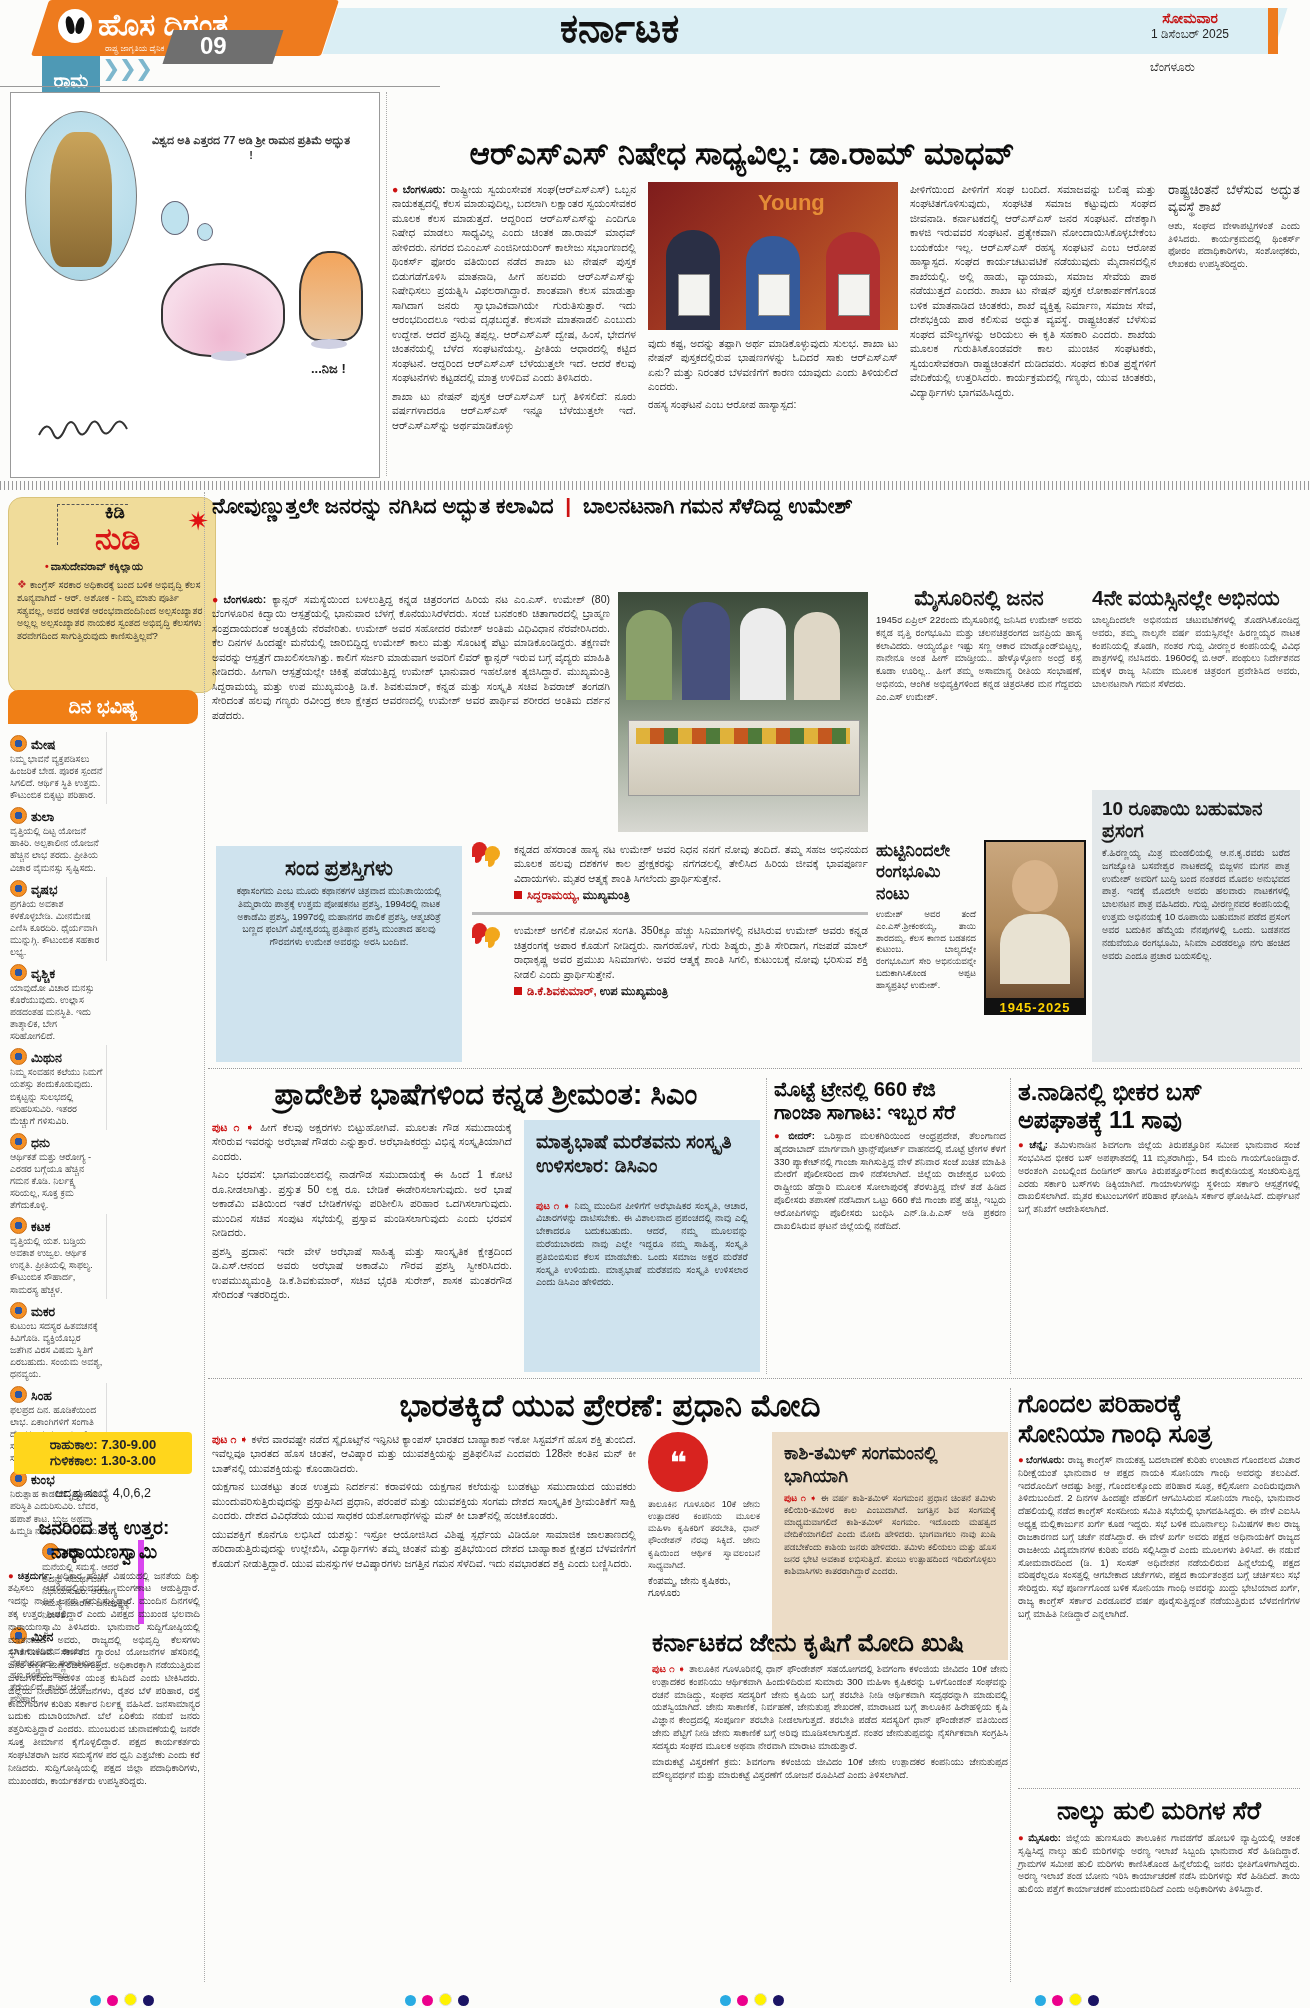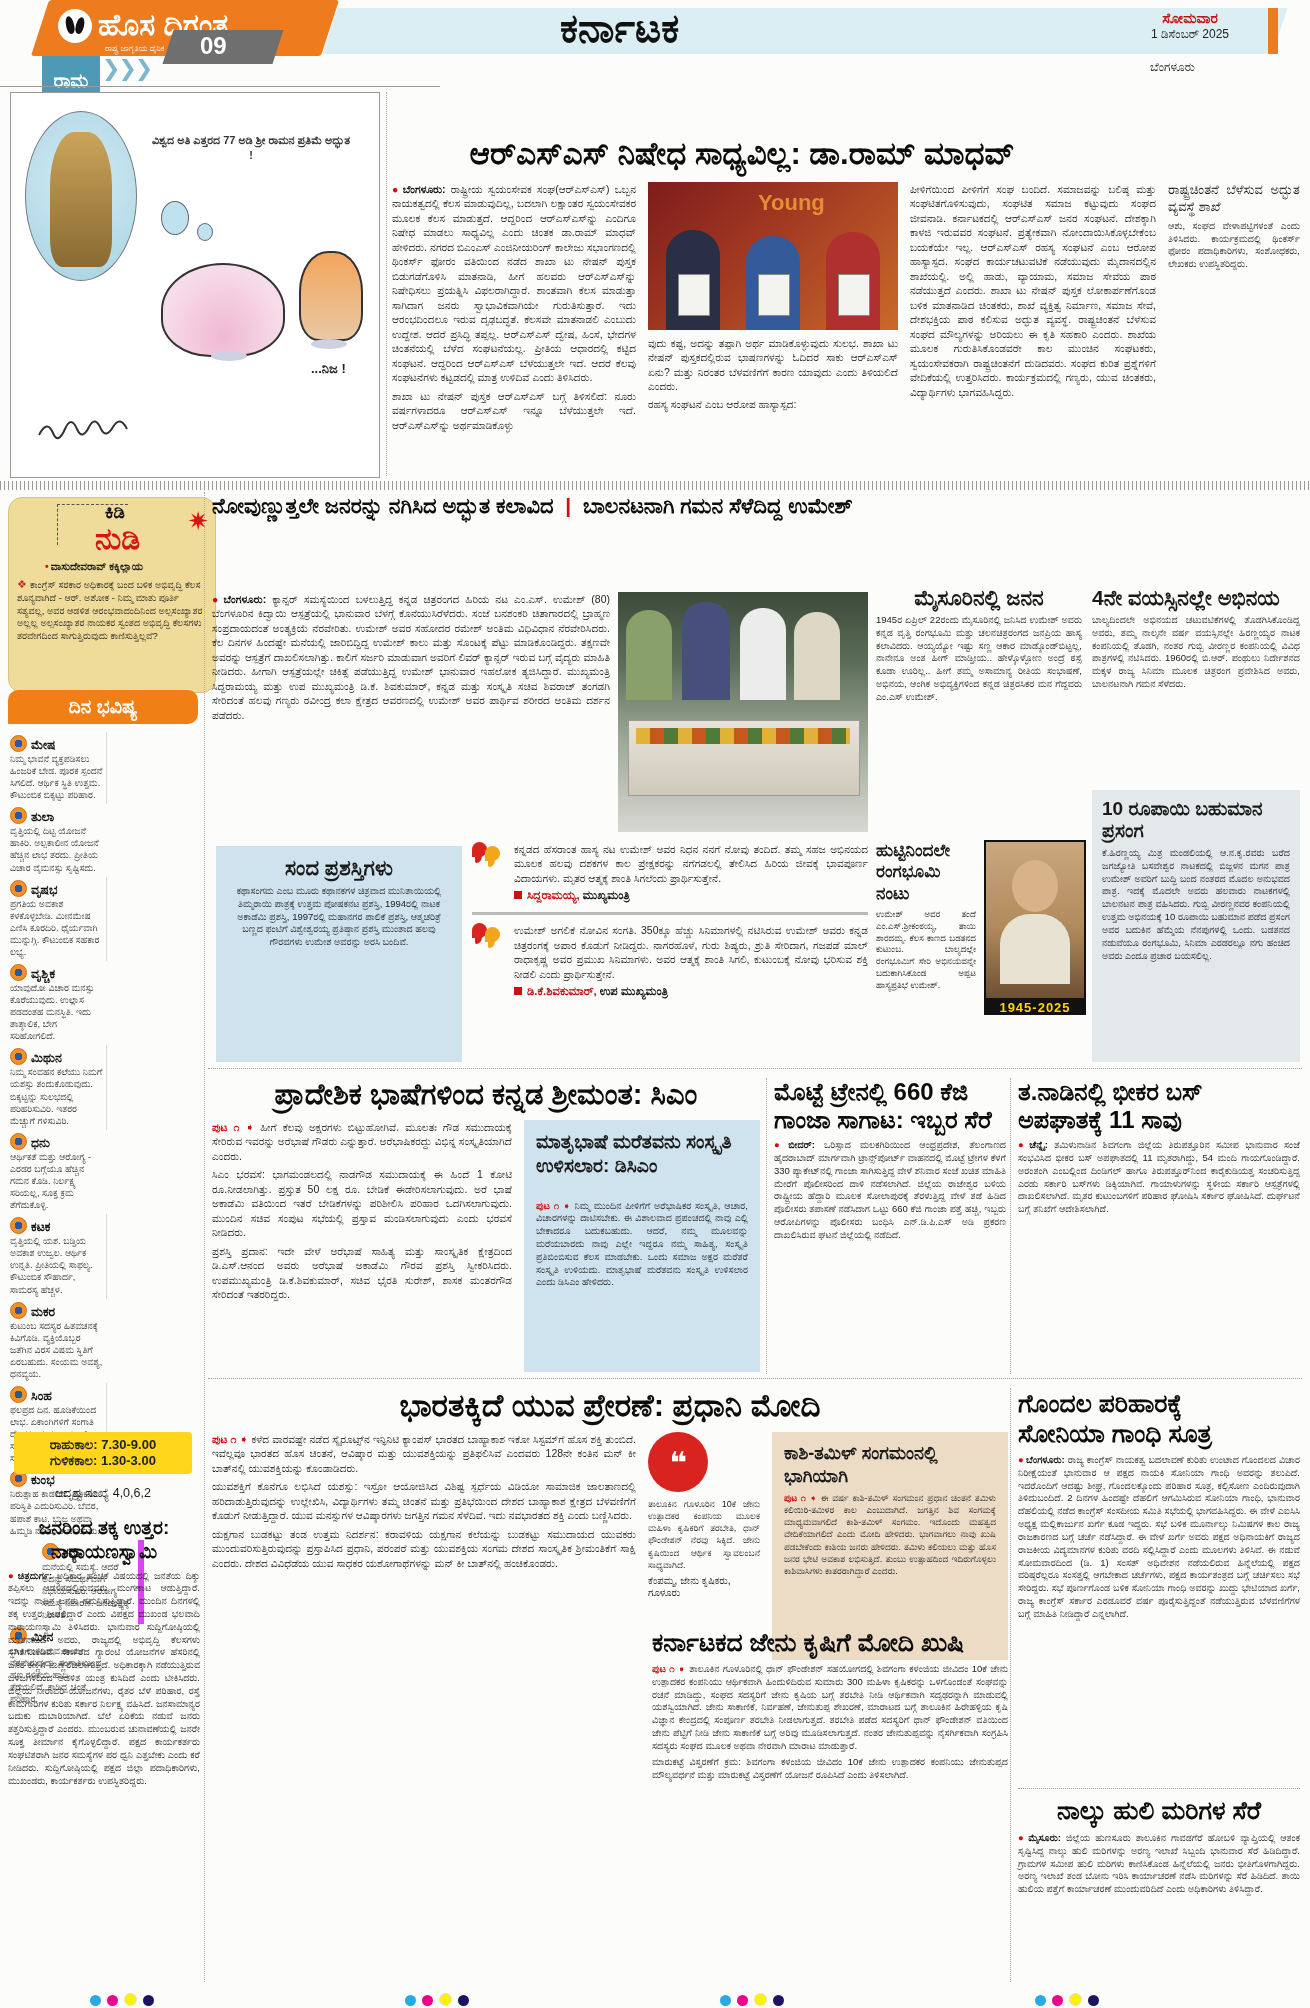--- a/index.html
+++ b/index.html
@@ -325,21 +325,21 @@
           <span class="pageref">ಪುಟ ೧ ➧</span>
           <span>ನಿಮ್ಮ ಮುಂದಿನ ಪೀಳಿಗೆಗೆ ಅರೆಭಾಷಿಕರ ಸಂಸ್ಕೃತಿ, ಆಚಾರ, ವಿಚಾರಗಳನ್ನು ದಾಟಿಸಬೇಕು. ಈ ವಿಶಾಲವಾದ ಪ್ರಪಂಚದಲ್ಲಿ ನಾವು ಎಲ್ಲಿ ಬೇಕಾದರೂ ಬದುಕಬಹುದು. ಆದರೆ, ನಮ್ಮ ಮೂಲವನ್ನು ಮರೆಯಬಾರದು ನಾವು ಎಲ್ಲೇ ಇದ್ದರೂ ನಮ್ಮ ಸಾಹಿತ್ಯ, ಸಂಸ್ಕೃತಿ ಪ್ರತಿಬಿಂಬಿಸುವ ಕೆಲಸ ಮಾಡಬೇಕು. ಒಂದು ಸಮಾಜ ಅಕ್ಷರ ಮರೆತರೆ ಸಂಸ್ಕೃತಿ ಉಳಿಯದು. ಮಾತೃಭಾಷೆ ಮರೆತವನು ಸಂಸ್ಕೃತಿ ಉಳಿಸಲಾರ ಎಂದು ಡಿಸಿಎಂ ಹೇಳಿದರು.</span>
         </div>
       </div>
     </div>
   </div>
 
   <div class="abs dotted-v" style="left:766px;top:1078px;height:296px;"></div>
 
   <div class="abs" style="left:774px;top:1078px;width:232px;">
-    <div style="font-size:24px;font-weight:bold;line-height:1.15;color:#0d0d0d;">
+    <div style="font-size:20px;font-weight:bold;line-height:1.15;color:#0d0d0d;">
       <div>ಮೊಟ್ಟೆ ಟ್ರೇನಲ್ಲಿ 660 ಕೆಜಿ</div>
       <div>ಗಾಂಜಾ ಸಾಗಾಟ: ಇಬ್ಬರ ಸೆರೆ</div>
     </div>
     <div class="sm-txt just" style="margin-top:6px;">
       <span class="reddot">●</span><span class="dateline">ಬೀದರ್:</span>
       <span>ಒರಿಸ್ಸಾದ ಮಲಕಗಿರಿಯಿಂದ ಆಂಧ್ರಪ್ರದೇಶ, ತೆಲಂಗಾಣದ ಹೈದರಾಬಾದ್ ಮಾರ್ಗವಾಗಿ ಟ್ರಾನ್ಸ್‌ಪೋರ್ಟ್ ವಾಹನದಲ್ಲಿ ಮೊಟ್ಟೆ ಟ್ರೇಗಳ ಕೆಳಗೆ 330 ಪ್ಯಾಕೇಟ್‌ನಲ್ಲಿ ಗಾಂಜಾ ಸಾಗಿಸುತ್ತಿದ್ದ ವೇಳೆ ಶನಿವಾರ ಸಂಜೆ ಖಚಿತ ಮಾಹಿತಿ ಮೇರೆಗೆ ಪೊಲೀಸರಿಂದ ದಾಳಿ ನಡೆಸಲಾಗಿದೆ.</span>
       <span>ಜಿಲ್ಲೆಯ ರಾಜೇಶ್ವರ ಬಳಿಯ ರಾಷ್ಟ್ರೀಯ ಹೆದ್ದಾರಿ ಮೂಲಕ ಸೋಲಾಪುರಕ್ಕೆ ತೆರಳುತ್ತಿದ್ದ ವೇಳೆ ತಡೆ ಹಿಡಿದ ಪೊಲೀಸರು ತಪಾಸಣೆ ನಡೆಸಿದಾಗ ಒಟ್ಟು 660 ಕೆಜಿ ಗಾಂಜಾ ಪತ್ತೆ ಹಚ್ಚಿ, ಇಬ್ಬರು ಆರೋಪಿಗಳನ್ನು ಪೊಲೀಸರು ಬಂಧಿಸಿ ಎನ್.ಡಿ.ಪಿ.ಎಸ್ ಅಡಿ ಪ್ರಕರಣ ದಾಖಲಿಸಿರುವ ಘಟನೆ ಜಿಲ್ಲೆಯಲ್ಲಿ ನಡೆದಿದೆ.</span>
     </div>
   </div>
 
@@ -357,24 +357,24 @@
   </div>
 
   <div class="abs dotted-h" style="left:208px;top:1378px;width:1094px;"></div>
 
   <div class="abs" style="left:212px;top:1388px;width:796px;">
     <div style="font-size:31px;font-weight:bold;text-align:center;color:#0d0d0d;">ಭಾರತಕ್ಕಿದೆ ಯುವ ಪ್ರೇರಣೆ: ಪ್ರಧಾನಿ ಮೋದಿ</div>
     <div style="display:flex;gap:12px;margin-top:8px;">
       <div class="body-txt just" style="width:424px;">
         <span class="pageref">ಪುಟ ೧ ➧</span>
         <span>ಕಳೆದ ವಾರವಷ್ಟೇ ನಡೆದ ಸ್ಕೈರೂಟ್ಸ್‌ನ ಇನ್ಫಿನಿಟಿ ಕ್ಯಾಂಪಸ್ ಭಾರತದ ಬಾಹ್ಯಾಕಾಶ ಇಕೋ ಸಿಸ್ಟಮ್‌ಗೆ ಹೊಸ ಶಕ್ತಿ ತುಂಬಿದೆ. ಇವೆಲ್ಲವೂ ಭಾರತದ ಹೊಸ ಚಿಂತನೆ, ಆವಿಷ್ಕಾರ ಮತ್ತು ಯುವಶಕ್ತಿಯನ್ನು ಪ್ರತಿಫಲಿಸಿವೆ ಎಂದವರು 128ನೇ ಕಂತಿನ ಮನ್ ಕೀ ಬಾತ್‌ನಲ್ಲಿ ಯುವಶಕ್ತಿಯನ್ನು ಕೊಂಡಾಡಿದರು.</span>
+        <div style="margin-top:4px;"><span class="bold">ಯಕ್ಷಗಾನ ಬುಡಕಟ್ಟು ತಂಡ ಉತ್ತಮ ನಿದರ್ಶನ:</span>
+        <span>ಕರಾವಳಿಯ ಯಕ್ಷಗಾನ ಕಲೆಯನ್ನು ಬುಡಕಟ್ಟು ಸಮುದಾಯದ ಯುವಕರು ಮುಂದುವರಿಸುತ್ತಿರುವುದನ್ನು ಪ್ರಸ್ತಾಪಿಸಿದ ಪ್ರಧಾನಿ, ಪರಂಪರೆ ಮತ್ತು ಯುವಶಕ್ತಿಯ ಸಂಗಮ ದೇಶದ ಸಾಂಸ್ಕೃತಿಕ ಶ್ರೀಮಂತಿಕೆಗೆ ಸಾಕ್ಷಿ ಎಂದರು. ದೇಶದ ವಿವಿಧೆಡೆಯ ಯುವ ಸಾಧಕರ ಯಶೋಗಾಥೆಗಳನ್ನು ಮನ್ ಕೀ ಬಾತ್‌ನಲ್ಲಿ ಹಂಚಿಕೊಂಡರು.</span></div>
         <div style="margin-top:4px;"><span class="bold">ಯುವಶಕ್ತಿಗೆ ಕೊನೆಗೂ ಲಭಿಸಿದೆ ಯಶಸ್ಸು:</span>
         <span>ಇಸ್ರೋ ಆಯೋಜಿಸಿದ ವಿಶಿಷ್ಟ ಸ್ಪರ್ಧೆಯ ವಿಡಿಯೋ ಸಾಮಾಜಿಕ ಜಾಲತಾಣದಲ್ಲಿ ಹರಿದಾಡುತ್ತಿರುವುದನ್ನು ಉಲ್ಲೇಖಿಸಿ, ವಿದ್ಯಾರ್ಥಿಗಳು ತಮ್ಮ ಚಿಂತನೆ ಮತ್ತು ಪ್ರತಿಭೆಯಿಂದ ದೇಶದ ಬಾಹ್ಯಾಕಾಶ ಕ್ಷೇತ್ರದ ಬೆಳವಣಿಗೆಗೆ ಕೊಡುಗೆ ನೀಡುತ್ತಿದ್ದಾರೆ. ಯುವ ಮನಸ್ಸುಗಳ ಆವಿಷ್ಕಾರಗಳು ಜಗತ್ತಿನ ಗಮನ ಸೆಳೆದಿವೆ. ಇದು ನವಭಾರತದ ಶಕ್ತಿ ಎಂದು ಬಣ್ಣಿಸಿದರು.</span></div>
-        <div style="margin-top:4px;"><span class="bold">ಯಕ್ಷಗಾನ ಬುಡಕಟ್ಟು ತಂಡ ಉತ್ತಮ ನಿದರ್ಶನ:</span>
-        <span>ಕರಾವಳಿಯ ಯಕ್ಷಗಾನ ಕಲೆಯನ್ನು ಬುಡಕಟ್ಟು ಸಮುದಾಯದ ಯುವಕರು ಮುಂದುವರಿಸುತ್ತಿರುವುದನ್ನು ಪ್ರಸ್ತಾಪಿಸಿದ ಪ್ರಧಾನಿ, ಪರಂಪರೆ ಮತ್ತು ಯುವಶಕ್ತಿಯ ಸಂಗಮ ದೇಶದ ಸಾಂಸ್ಕೃತಿಕ ಶ್ರೀಮಂತಿಕೆಗೆ ಸಾಕ್ಷಿ ಎಂದರು. ದೇಶದ ವಿವಿಧೆಡೆಯ ಯುವ ಸಾಧಕರ ಯಶೋಗಾಥೆಗಳನ್ನು ಮನ್ ಕೀ ಬಾತ್‌ನಲ್ಲಿ ಹಂಚಿಕೊಂಡರು.</span></div>
       </div>
       <div style="width:112px;">
         <div class="circ-quote">❝</div>
         <div class="sm-txt just" style="margin-top:6px;font-size:9px;">ತಾಲೂಕಿನ ಗೂಳೂರಿನ 10ಕೆ ಜೇನು ಉತ್ಪಾದಕರ ಕಂಪನಿಯ ಮೂಲಕ ಮಹಿಳಾ ಕೃಷಿಕರಿಗೆ ತರಬೇತಿ, ಧಾನ್ ಫೌಂಡೇಶನ್ ನೆರವು ಸಿಕ್ಕಿದೆ. ಜೇನು ಕೃಷಿಯಿಂದ ಆರ್ಥಿಕ ಸ್ವಾವಲಂಬನೆ ಸಾಧ್ಯವಾಗಿದೆ.</div>
         <div class="bold" style="font-size:10px;margin-top:4px;color:#111;">ಕೆಂಪಮ್ಮ, ಜೇನು ಕೃಷಿಕರು, ಗೂಳೂರು</div>
       </div>
       <div class="tanbox" style="width:236px;height:228px;padding:10px 12px;box-sizing:border-box;">
         <div style="font-size:18px;font-weight:bold;line-height:1.25;">ಕಾಶಿ-ತಮಿಳ್ ಸಂಗಮಂನಲ್ಲಿ ಭಾಗಿಯಾಗಿ</div>
         <div class="sm-txt just" style="margin-top:5px;font-size:9px;">
           <span class="pageref">ಪುಟ ೧ ➧</span>

